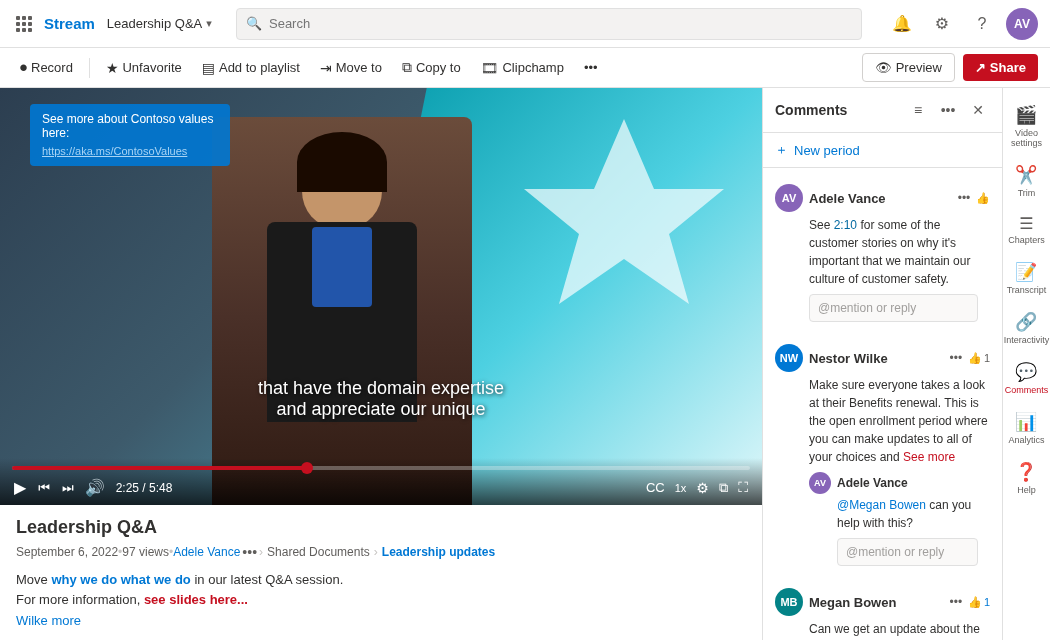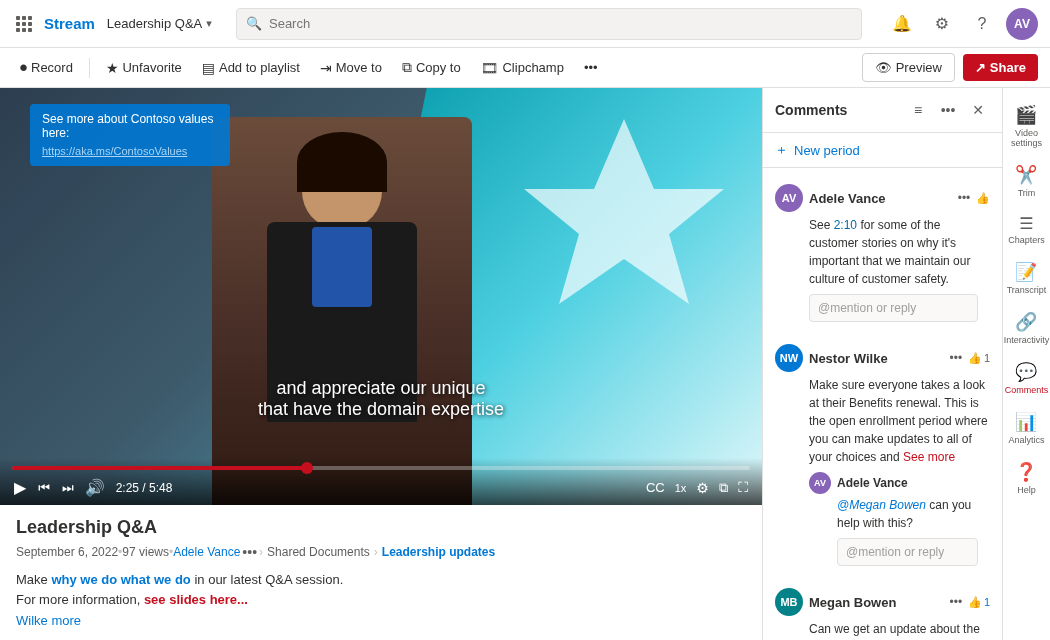--- a/index.html
+++ b/index.html
@@ -196,21 +196,21 @@
       display: flex; align-items: center; justify-content: center;
       font-size: 11px; font-weight: 600; color: #fff; flex-shrink: 0;
     }
     .comment-author { font-size: 13px; font-weight: 600; color: #323130; flex: 1; }
     .comment-action-btn { background: none; border: none; cursor: pointer; color: #605e5c; font-size: 12px; }
     .comment-like { display: flex; align-items: center; gap: 2px; color: #605e5c; font-size: 11px; }
     .comment-like.liked { color: #0078d4; }
 
     .comment-body { font-size: 12px; color: #323130; line-height: 1.5; margin-left: 34px; }
     .comment-body a { color: #0369a1; text-decoration: none; }
-    .comment-body .mention { color: #0078d4; font-style: italic; }
+    .comment-body .mention { color: #0078d4; }
     .comment-body .see-more { color: #0078d4; cursor: pointer; }
 
     .reply-box {
       margin: 6px 12px 6px 34px;
       border: 1px solid #e0e0e0; border-radius: 4px;
       padding: 6px 8px; font-size: 12px; color: #a19f9d;
       cursor: text; background: #faf9f8;
     }
 
     .sub-comment {
@@ -316,22 +316,22 @@
           <div style="position:absolute;top:20px;left:50%;transform:translateX(-50%);width:80px;height:90px;background:#c4956a;border-radius:50% 50% 40% 40%;"></div>
 
           <div style="position:absolute;top:15px;left:50%;transform:translateX(-50%);width:90px;height:60px;background:#1a0a00;border-radius:50% 50% 0 0;"></div>
 
           <div style="position:absolute;top:105px;left:50%;transform:translateX(-50%);width:150px;height:200px;background:#1a1a1a;border-radius:8px 8px 0 0;"></div>
 
           <div style="position:absolute;top:110px;left:50%;transform:translateX(-50%);width:60px;height:80px;background:#2255aa;border-radius:4px;"></div>
         </div>
 
         <div class="video-caption" style="bottom:85px;">
+          <div>that have the domain expertise</div>
           <div>and appreciate our unique</div>
-          <div>that have the domain expertise</div>
         </div>
 
         <div class="video-tooltip">
           <div style="margin-bottom:4px;">See more about Contoso values here:</div>
           <a href="#" style="color:#a8d4f5;font-size:11px;">https://aka.ms/ContosoValues</a>
         </div>
 
       </div>
 
       <div class="video-controls">
@@ -369,21 +369,21 @@
         <span style="color:#0078d4;cursor:pointer;">Adele Vance</span>
         <button class="ctrl-btn" style="color:#605e5c;font-size:14px;">•••</button>
         <div class="breadcrumb">
           <span class="breadcrumb-arrow">›</span>
           <span class="breadcrumb-item">Shared Documents</span>
           <span class="breadcrumb-arrow">›</span>
           <span class="breadcrumb-item active">Leadership updates</span>
         </div>
       </div>
       <div class="video-desc">
-        <span>Make </span><a href="#">why we do what we do</a><span> in our latest Q&amp;A session.</span>
+        <span>Move </span><a href="#">why we do what we do</a><span> in our latest Q&amp;A session.</span>
         <br>
         <span>For more information, </span><a href="#" class="link-red">see slides here...</a>
       </div>
       <div class="show-more">Wilke more</div>
     </div>
   </div>
 
   <div class="right-panel">
     <div class="comments-panel">
       <div class="comments-header">

